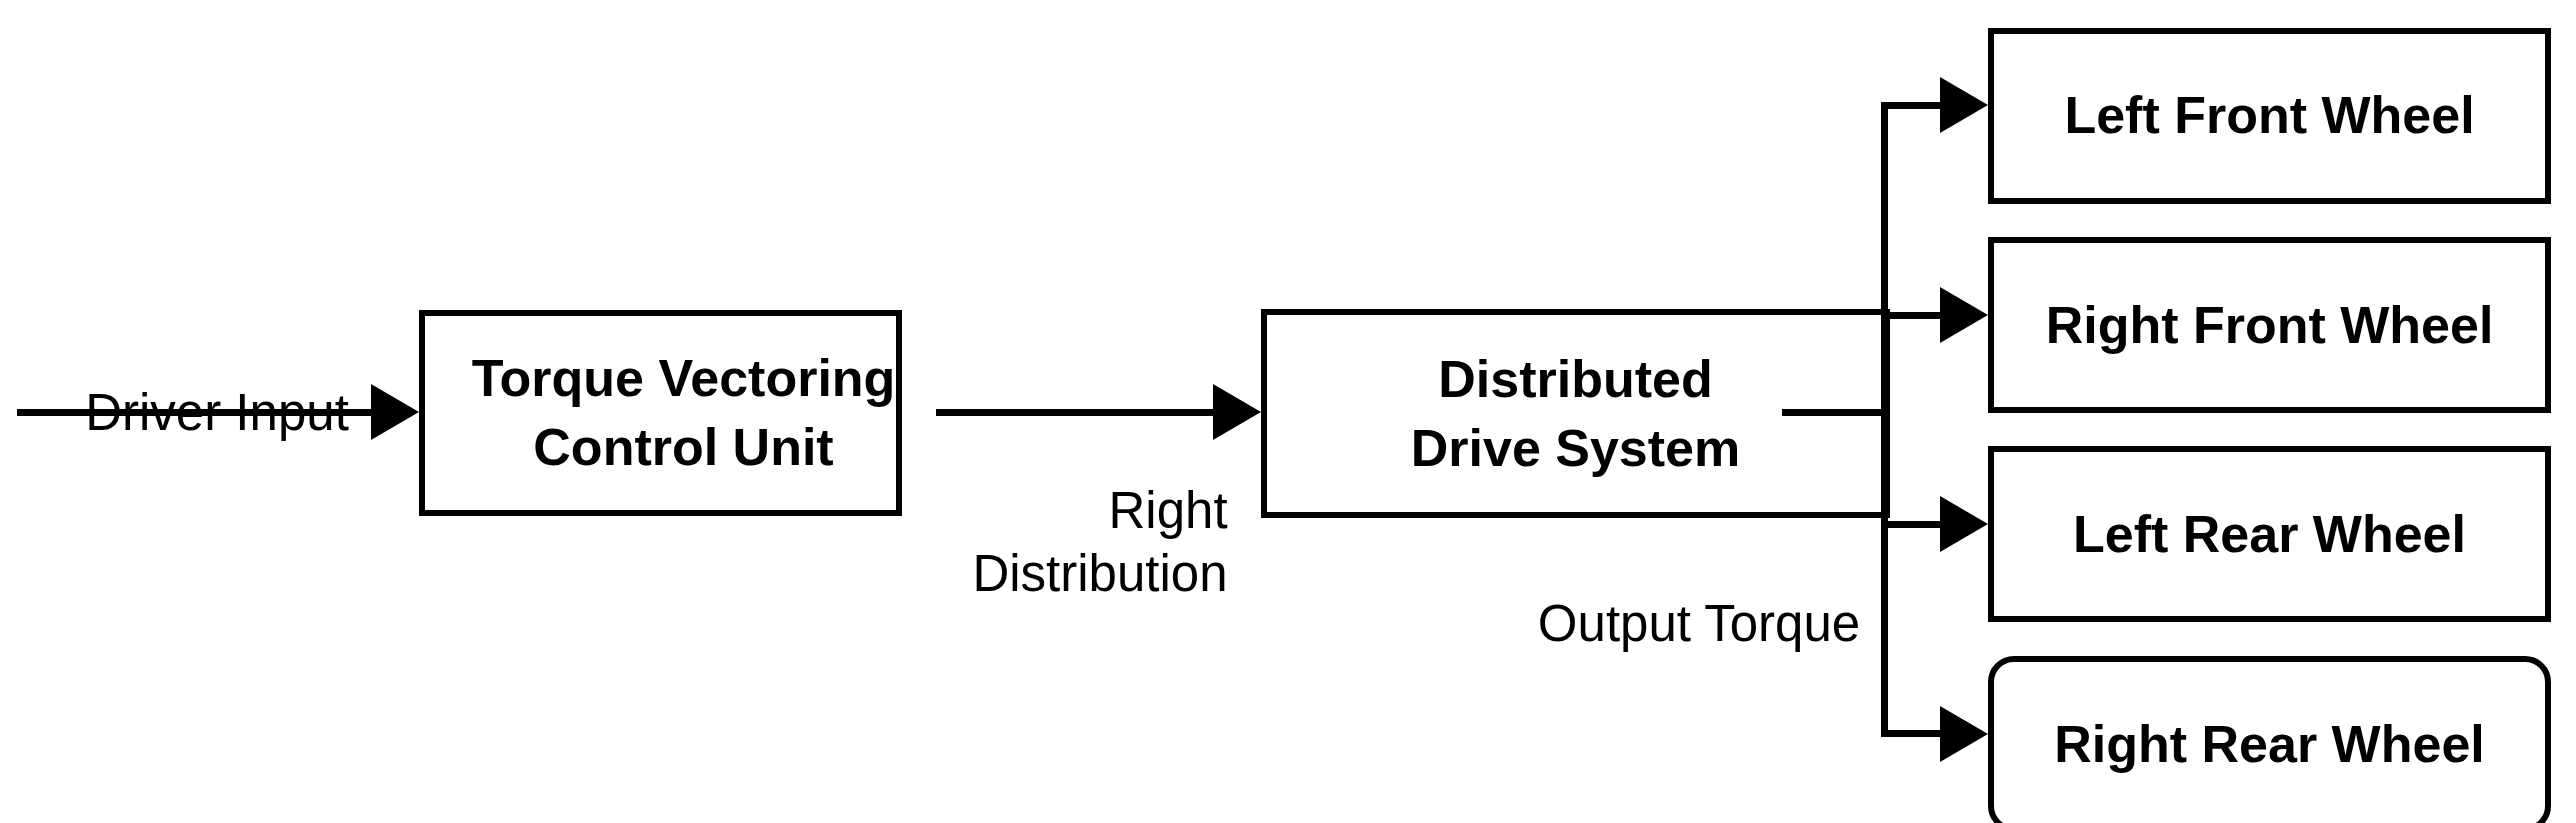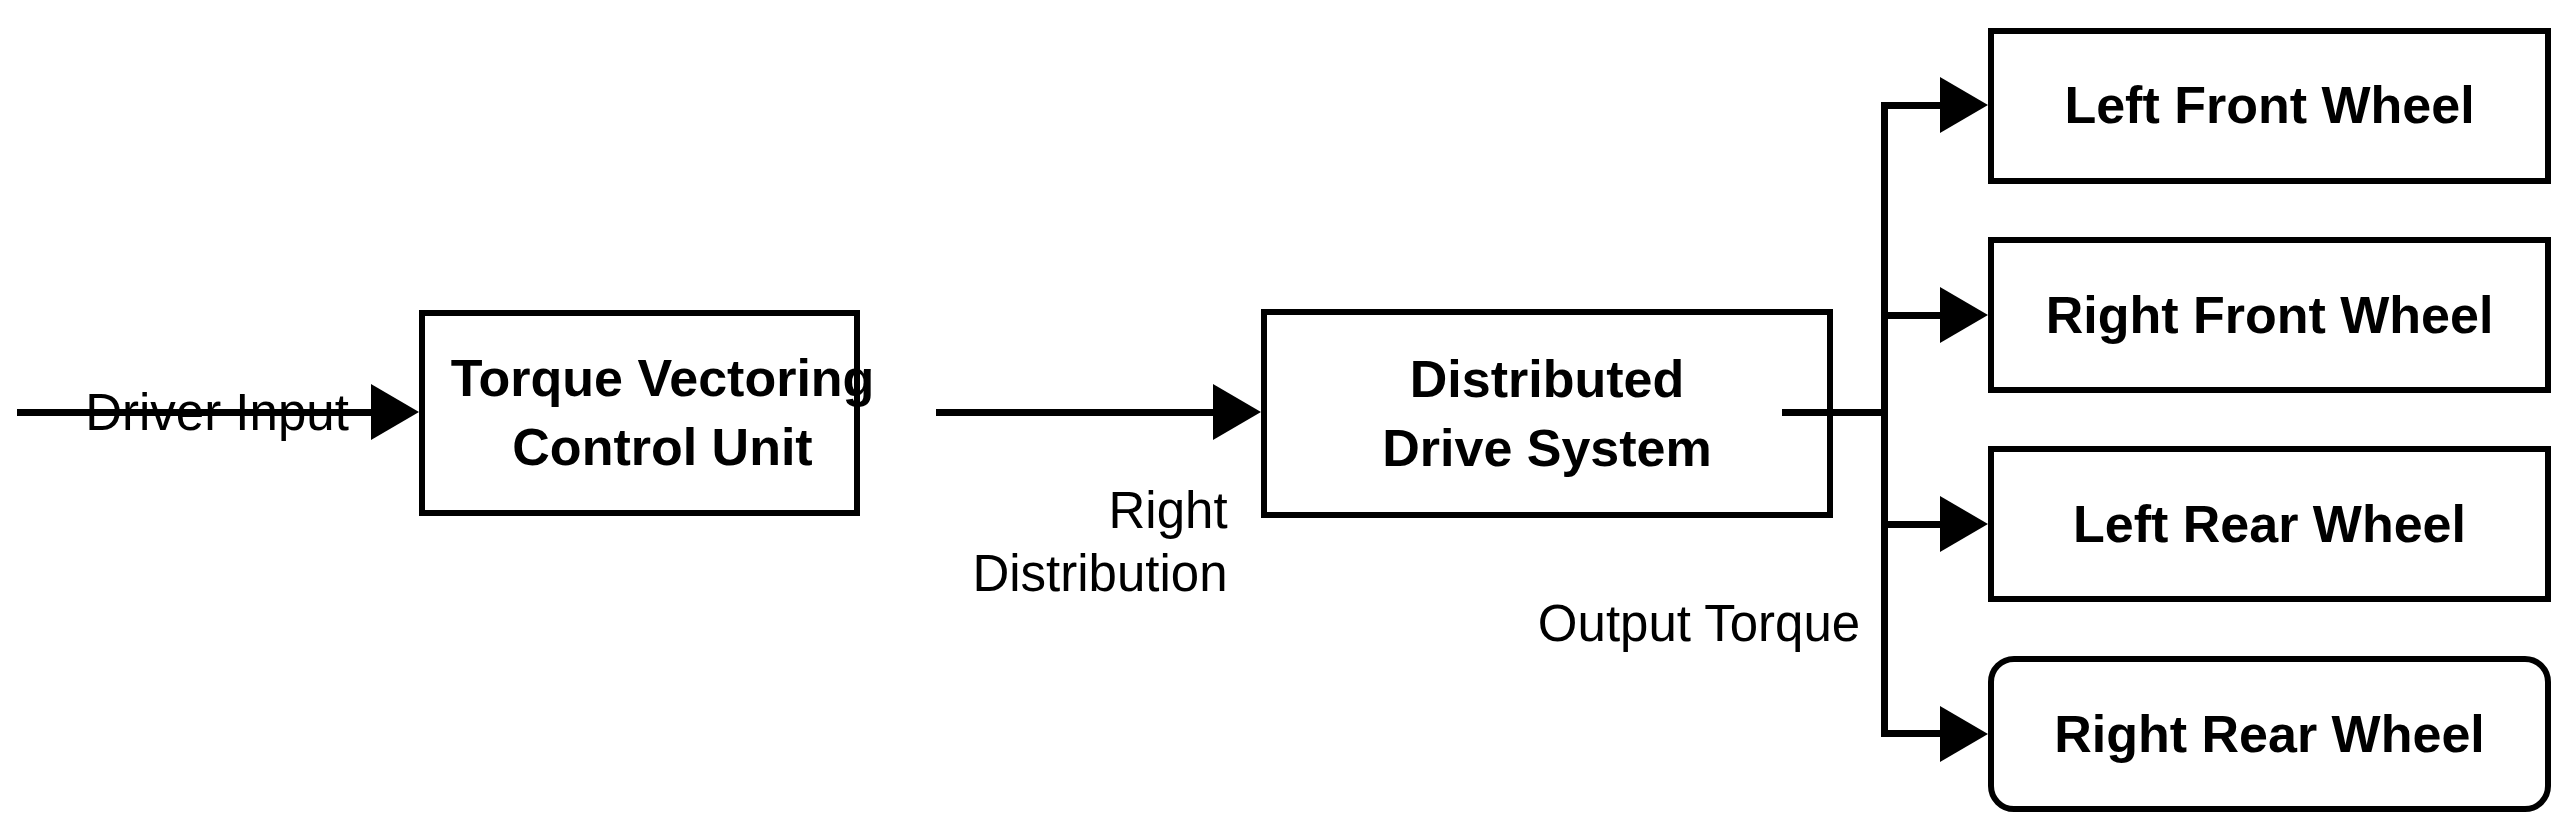--- a/index.html
+++ b/index.html
@@ -46,23 +46,23 @@
   .edge-label {
     position: absolute;
     transform: translate(-50%, -50%);
     font-size: 51px;
     line-height: 63px;
     text-align: right;
     white-space: nowrap;
     margin-top: 45px;
   }
   
-  .node-control { left: 419px; top: 310px; width: 441px; height: 206px; padding-left: 46px; }
-  .node-drive   { left: 1261px; top: 309px; width: 572px; height: 209px; }
-  .node-wheel   { left: 1988px; width: 563px; height: 156px; }
+  .node-control { left: 419px; top: 310px; width: 483px; height: 206px; padding-left: 46px; }
+  .node-drive   { left: 1261px; top: 309px; width: 629px; height: 209px; }
+  .node-wheel   { left: 1988px; width: 563px; height: 176px; }
   .node-wheel-lf { top: 27.5px; }
   .node-wheel-rf { top: 237px; }
   .node-wheel-lr { top: 446px; }
   .node-wheel-rr { top: 656px; border-radius: 26px; }
 </style>
 </head>
 <body>
 
 <div class="canvas">
 

